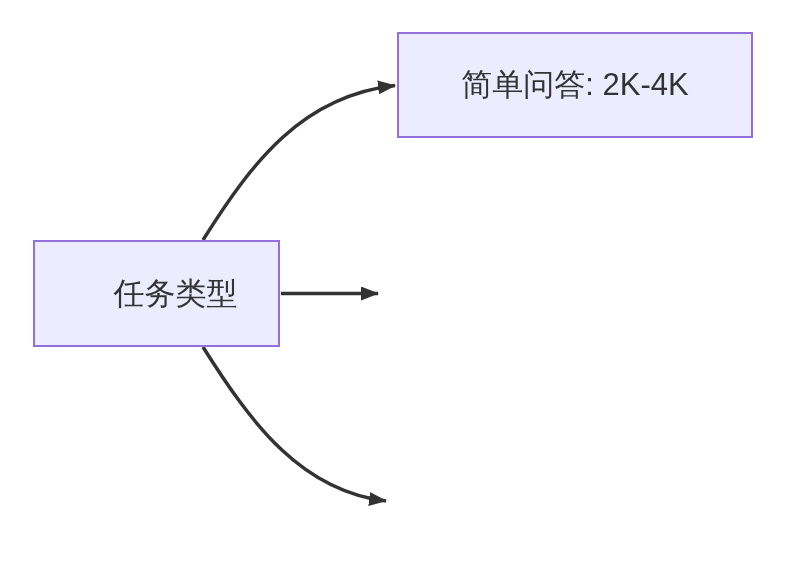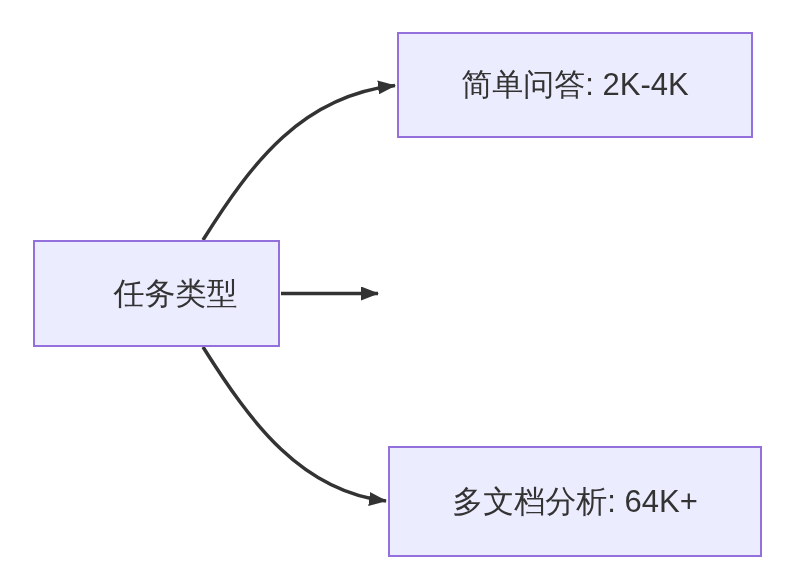--- a/index.html
+++ b/index.html
@@ -76,17 +76,14 @@
 
   <div class="node node-task-type">
     <span>任务类型</span>
   </div>
 
   <div class="node node-simple-qa">
     <span>简单问答: 2K-4K</span>
   </div>
 
 
-  <div class="node node-multi-doc">
-    <span>多文档分析: 64K+</span>
-  </div>
 
 </div>
 
 </body></html>

